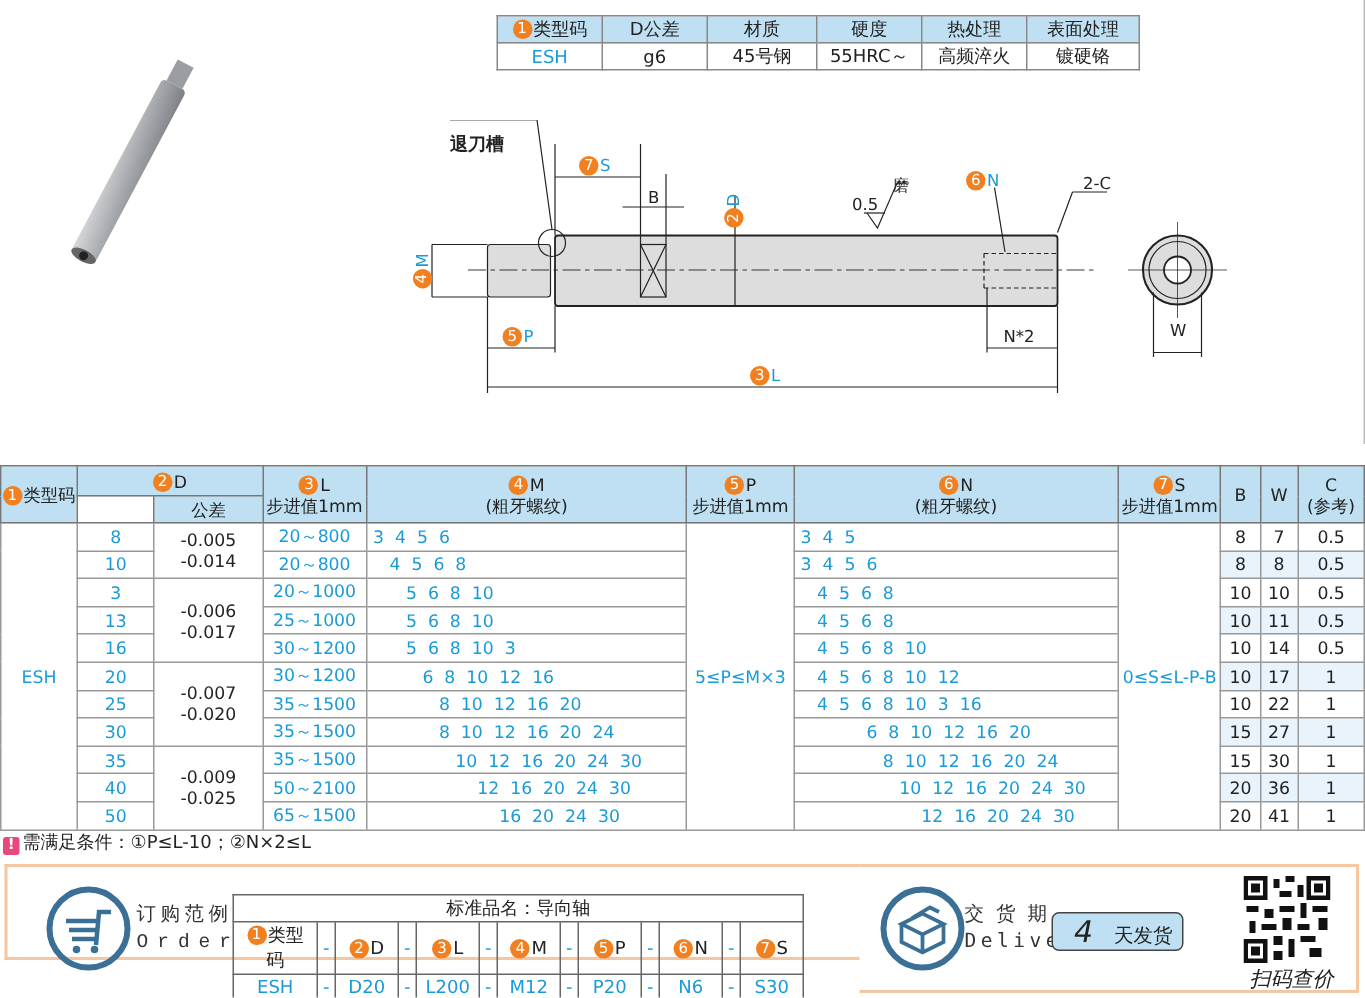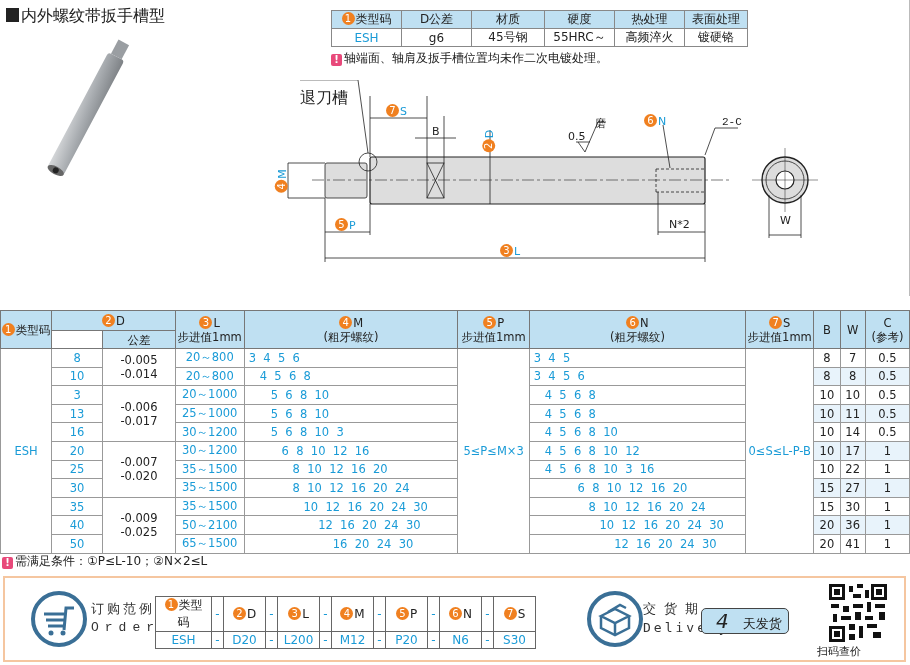--- a/index.html
+++ b/index.html
@@ -17,35 +17,34 @@
   .warn { display: inline-block; width: 11px; height: 12px; background: #e8497a; color: #fff; font-size: 10px; line-height: 12px; text-align: center; border-radius: 2px; margin-right: 2px; vertical-align: -1px; font-weight: bold; }
   .drawing { position: absolute; left: 260px; top: 80px; width: 650px; height: 200px; }
   .lbl { position: absolute; font-size: 11px; }
   .lbl .v { color: #1a9bd7; }
   .main { position: absolute; left: 0; top: 310px; border-collapse: collapse; font-size: 11.5px; width: 910px; }
   .main th { background: #bfe0f2; font-weight: normal; border: 1px solid #777; padding: 0; text-align: center; line-height: 14px; }
   .main td { border: 1px solid #999; height: 18.6px; padding: 0; text-align: center; }
   .main td.blue { color: #1a9bd7; }
   .main td.left { text-align: left; padding-left: 4px; color: #1a9bd7; white-space: pre; font-family: "DejaVu Sans", sans-serif; }
   .main td.shade { background: #e8f3fb; }
-  .order { position: absolute; left: 3px; top: 576px; width: 570px; height: 86px; border: 2px solid #f5c6a0; border-right: none; }
+  .order { position: absolute; left: 3px; top: 576px; width: 570px; height: 64px; border: 2px solid #f5c6a0; border-right: none; }
   .deliv { position: absolute; left: 573px; top: 576px; width: 333px; height: 86px; border: 2px solid #f5c6a0; border-left: none; }
   .otbl { position: absolute; left: 150px; top: 18px; border-collapse: collapse; font-size: 12px; }
   .otbl td { border: 1px solid #666; text-align: center; height: 17px; padding: 0 3px; }
   .otbl td.blue { color: #1a9bd7; }
   .otbl td.dash { width: 12px; color: #1a9bd7; }
   .icontxt { position: absolute; font-size: 13px; color: #333; letter-spacing: 3px; }
   .days { position: absolute; left: 128px; top: 30px; width: 88px; height: 26px; border: 1.5px solid #444; border-radius: 5px; background: #bfe0f2; font-size: 13px; line-height: 24px; }
   .qr { position: absolute; left: 256px; top: 6px; width: 58px; height: 58px; }
 </style>
 </head>
 <body>
 
 <div class="frame">
-  <div class="title"><span class="sq"></span><span>内外螺纹带扳手槽型</span></div>
 
   <svg class="photo" viewBox="0 0 150 160">
     <defs>
       <linearGradient id="rod" x1="0" y1="0" x2="1" y2="1">
         <stop offset="0" stop-color="#d8dadc"></stop>
           <stop offset="0.5" stop-color="#a8acb0"></stop>
           <stop offset="1" stop-color="#7c8084"></stop>
       </linearGradient>
     </defs>
     <g transform="rotate(-62 75 80)">
@@ -65,25 +64,24 @@
       <th>硬度</th>
       <th>热处理</th>
       <th>表面处理</th>
     </tr>
     <tr>
       <td class="blue" style="width:70px">ESH</td>
       <td style="width:70px">g6</td>
       <td style="width:73px">45号钢</td>
       <td style="width:70px">55HRC～</td>
       <td style="width:70px">高频淬火</td>
-      <td style="width:63px">镀硬铬</td>
+      <td style="width:75px">镀硬铬</td>
     </tr>
   </tbody>
     </table>
-  <div class="note" style="left:331px; top:50px;"><span class="warn">!</span><span>轴端面、轴肩及扳手槽位置均未作二次电镀处理。</span></div>
 
   <svg class="drawing" viewBox="0 0 650 200">
     <g stroke="#222" fill="none" stroke-width="0.8">
 
       <rect x="65" y="83" width="42" height="35" rx="2" fill="#ddd"></rect>
 
       <rect x="110" y="77" width="335" height="47" rx="2" fill="#ddd" stroke-width="1.2"></rect>
 
       <rect x="167" y="83" width="17" height="35"></rect>
       <line x1="167" y1="83" x2="184" y2="118"></line>
@@ -127,28 +125,28 @@
       <circle cx="525" cy="100" r="23" stroke-width="1.4" fill="#ddd"></circle>
       <circle cx="525" cy="100" r="19"></circle>
       <circle cx="525" cy="100" r="9" fill="#fff" stroke-width="1.2"></circle>
       <line x1="492" y1="100" x2="558" y2="100" stroke-width="0.5"></line>
         <line x1="525" y1="68" x2="525" y2="132" stroke-width="0.5"></line>
       <line x1="509" y1="115" x2="509" y2="158"></line>
         <line x1="541" y1="115" x2="541" y2="158"></line>
       <line x1="509" y1="155" x2="541" y2="155"></line>
     </g>
   </svg>
-  <div class="lbl" style="left:300px; top:88px; font-size:16px;">退刀槽</div>
+  <div class="lbl" style="left:300px; top:88px; font-size:12px;font-weight:bold;">退刀槽</div>
   <div class="lbl" style="left:386px; top:104px;"><span class="num">7</span><span class="v">S</span></div>
   <div class="lbl" style="left:432px; top:125px;">B</div>
   <div class="lbl" style="left:478px; top:134px; transform:rotate(-90deg);"><span class="num">2</span><span class="v">D</span></div>
   <div class="lbl" style="left:568px; top:130px;">0.5</div>
   <div class="lbl" style="left:595px; top:116px;">磨</div>
   <div class="lbl" style="left:644px; top:114px;"><span class="num">6</span><span class="v">N</span></div>
-  <div class="lbl" style="left:722px; top:116px;font-family:Liberation Mono, monospace;">2-C</div>
+  <div class="lbl" style="left:722px; top:116px;">2-C</div>
   <div class="lbl" style="left:270px; top:174px; transform:rotate(-90deg);"><span class="num">4</span><span class="v">M</span></div>
   <div class="lbl" style="left:335px; top:218px;"><span class="num">5</span><span class="v">P</span></div>
   <div class="lbl" style="left:669px; top:218px;">N*2</div>
   <div class="lbl" style="left:500px; top:244px;"><span class="num">3</span><span class="v">L</span></div>
   <div class="lbl" style="left:780px; top:214px;">W</div>
 </div>
 
 <table class="main">
   <tbody>
       <tr style="height:20px">
@@ -287,20 +285,23 @@
         <line x1="18" y1="36" x2="34" y2="36"></line>
         <polyline points="34,40 36,18 44,18"></polyline>
       </g>
     <circle cx="21" cy="43" r="2.5" fill="#3a6f96"></circle>
       <circle cx="33" cy="43" r="2.5" fill="#3a6f96"></circle>
   </svg>
   <div class="icontxt" style="left:86px; top:22px;">订购范例</div>
   <div class="icontxt" style="left:86px; top:42px; letter-spacing:6px; font-family:Liberation Mono, monospace;">Order</div>
   <table class="otbl">
     <tbody>
+        <tr>
+          <td colspan="13" style="text-align:center;">标准品名：导向轴</td>
+        </tr>
     <tr>
       <td style="width:56px"><span class="num">1</span><span>类型码</span></td>
           <td class="dash">-</td>
       <td style="width:42px"><span class="num">2</span><span>D</span></td>
           <td class="dash">-</td>
       <td style="width:42px"><span class="num">3</span><span>L</span></td>
           <td class="dash">-</td>
       <td style="width:42px"><span class="num">4</span><span>M</span></td>
           <td class="dash">-</td>
       <td style="width:42px"><span class="num">5</span><span>P</span></td>
@@ -367,14 +368,14 @@
         <rect x="26" y="28" width="6" height="8"></rect>
         <rect x="36" y="32" width="8" height="4"></rect>
         <rect x="50" y="28" width="6" height="8"></rect>
       <rect x="20" y="40" width="6" height="6"></rect>
         <rect x="30" y="42" width="4" height="12"></rect>
         <rect x="38" y="40" width="10" height="4"></rect>
         <rect x="44" y="48" width="8" height="6"></rect>
         <rect x="20" y="50" width="6" height="6"></rect>
     </g>
   </svg>
-  <div style="position:absolute; left:244px; top:66px; font-size:11px;">扫码查价</div>
+  <div style="position:absolute; left:260px; top:66px; font-size:14px;font-style:italic;">扫码查价</div>
 </div>
 
 </body></html>

